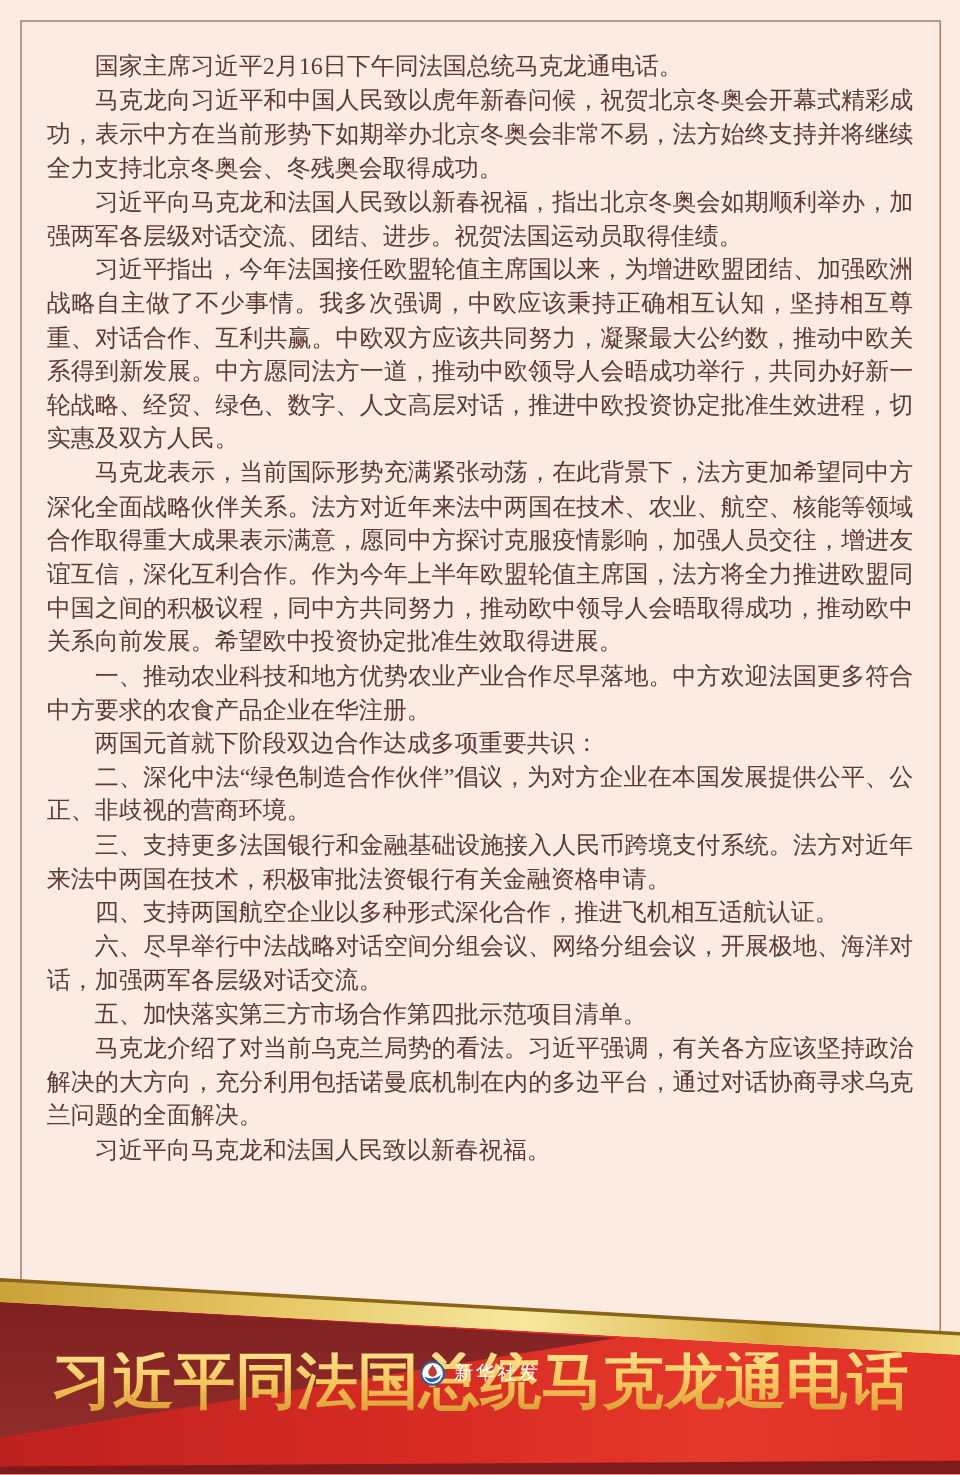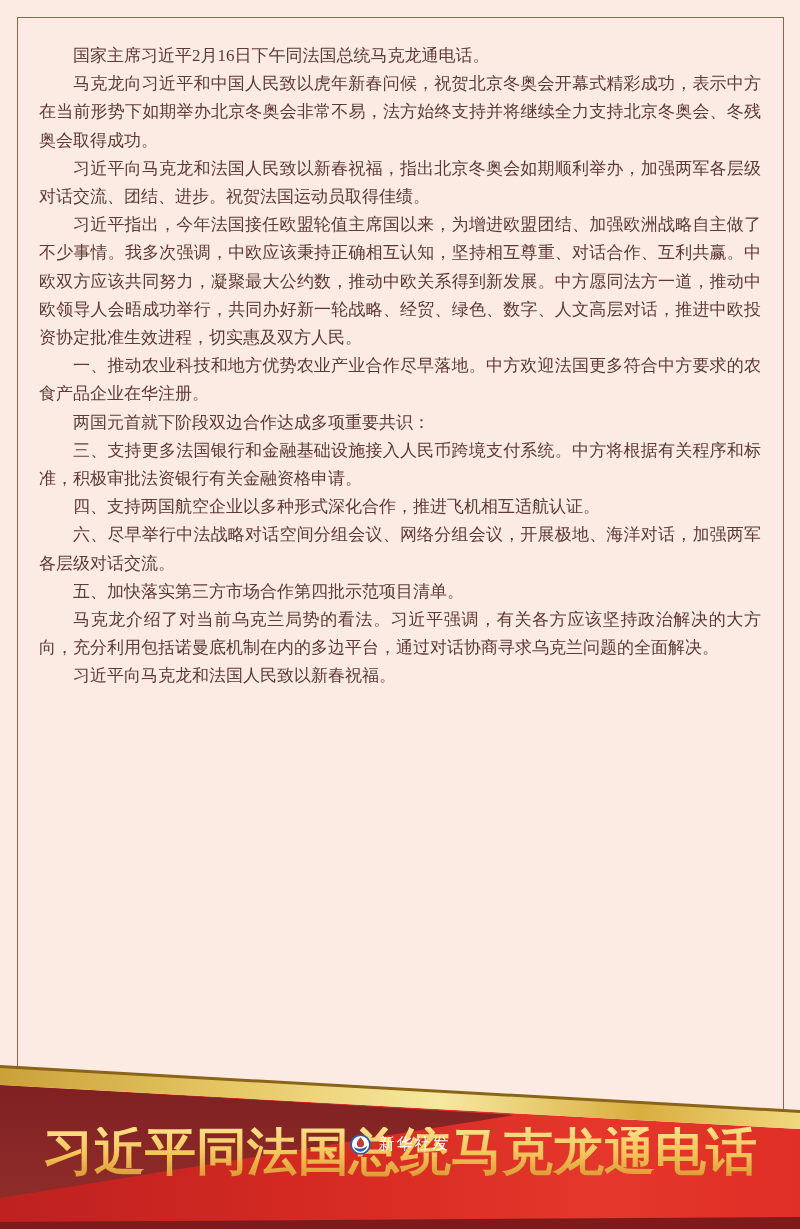--- a/index.html
+++ b/index.html
@@ -14,21 +14,21 @@
   
   .frame {
     position:absolute; left:17px; top:17px; width:767px; height:1205px;
     border:1px solid #96604f;
   }
 
   
   .article {
     position:absolute; left:39px; top:42px; width:722px; height:1016px;
     overflow:hidden;
-    font-size:17px; line-height:28.2px; color:#5d3a33;
+    font-size:20px; line-height:28.2px; color:#5d3a33;
     text-align:justify;
   }
   .article p { text-indent:2em; }
 
   
   .banner {
     position:absolute; left:0; top:1059px; width:800px; height:170px;
     z-index:5;
   }
   .banner > div { position:absolute; inset:0; }
@@ -91,23 +91,25 @@
 
 <div class="page">
 
   <div class="frame"></div>
 
   <div class="article">
     <p>国家主席习近平2月16日下午同法国总统马克龙通电话。</p>
     <p>马克龙向习近平和中国人民致以虎年新春问候，祝贺北京冬奥会开幕式精彩成功，表示中方在当前形势下如期举办北京冬奥会非常不易，法方始终支持并将继续全力支持北京冬奥会、冬残奥会取得成功。</p>
     <p>习近平向马克龙和法国人民致以新春祝福，指出北京冬奥会如期顺利举办，加强两军各层级对话交流、团结、进步。祝贺法国运动员取得佳绩。</p>
     <p>习近平指出，今年法国接任欧盟轮值主席国以来，为增进欧盟团结、加强欧洲战略自主做了不少事情。我多次强调，中欧应该秉持正确相互认知，坚持相互尊重、对话合作、互利共赢。中欧双方应该共同努力，凝聚最大公约数，推动中欧关系得到新发展。中方愿同法方一道，推动中欧领导人会晤成功举行，共同办好新一轮战略、经贸、绿色、数字、人文高层对话，推进中欧投资协定批准生效进程，切实惠及双方人民。</p>
+    <p>马克龙表示，当前国际形势充满紧张动荡，在此背景下，法方更加希望同中方深化全面战略伙伴关系。法方对近年来法中两国在技术、农业、航空、核能等领域合作取得重大成果表示满意，愿同中方探讨克服疫情影响，加强人员交往，增进友谊互信，深化互利合作。作为今年上半年欧盟轮值主席国，法方将全力推进欧盟同中国之间的积极议程，同中方共同努力，推动欧中领导人会晤取得成功，推动欧中关系向前发展。希望欧中投资协定批准生效取得进展。</p>
     <p>一、推动农业科技和地方优势农业产业合作尽早落地。中方欢迎法国更多符合中方要求的农食产品企业在华注册。</p>
     <p>两国元首就下阶段双边合作达成多项重要共识：</p>
-    <p>三、支持更多法国银行和金融基础设施接入人民币跨境支付系统。中方将根据有关程序和标准，积极审批法资银行有关金融资格申请。</p>
+    <p>二、深化中法“绿色制造合作伙伴”倡议，为对方企业在本国发展提供公平、公正、非歧视的营商环境。</p>
+    <p>三、支持更多法国银行和金融基础设施接入人民币跨境支付系统。法方对近年来法中两国在技术，积极审批法资银行有关金融资格申请。</p>
     <p>四、支持两国航空企业以多种形式深化合作，推进飞机相互适航认证。</p>
     <p>六、尽早举行中法战略对话空间分组会议、网络分组会议，开展极地、海洋对话，加强两军各层级对话交流。</p>
     <p>五、加快落实第三方市场合作第四批示范项目清单。</p>
     <p>马克龙介绍了对当前乌克兰局势的看法。习近平强调，有关各方应该坚持政治解决的大方向，充分利用包括诺曼底机制在内的多边平台，通过对话协商寻求乌克兰问题的全面解决。</p>
     <p>习近平向马克龙和法国人民致以新春祝福。</p>
   </div>
 
   <div class="banner">
     <div class="red-main"></div>
     <div class="maroon-wedge"></div>

